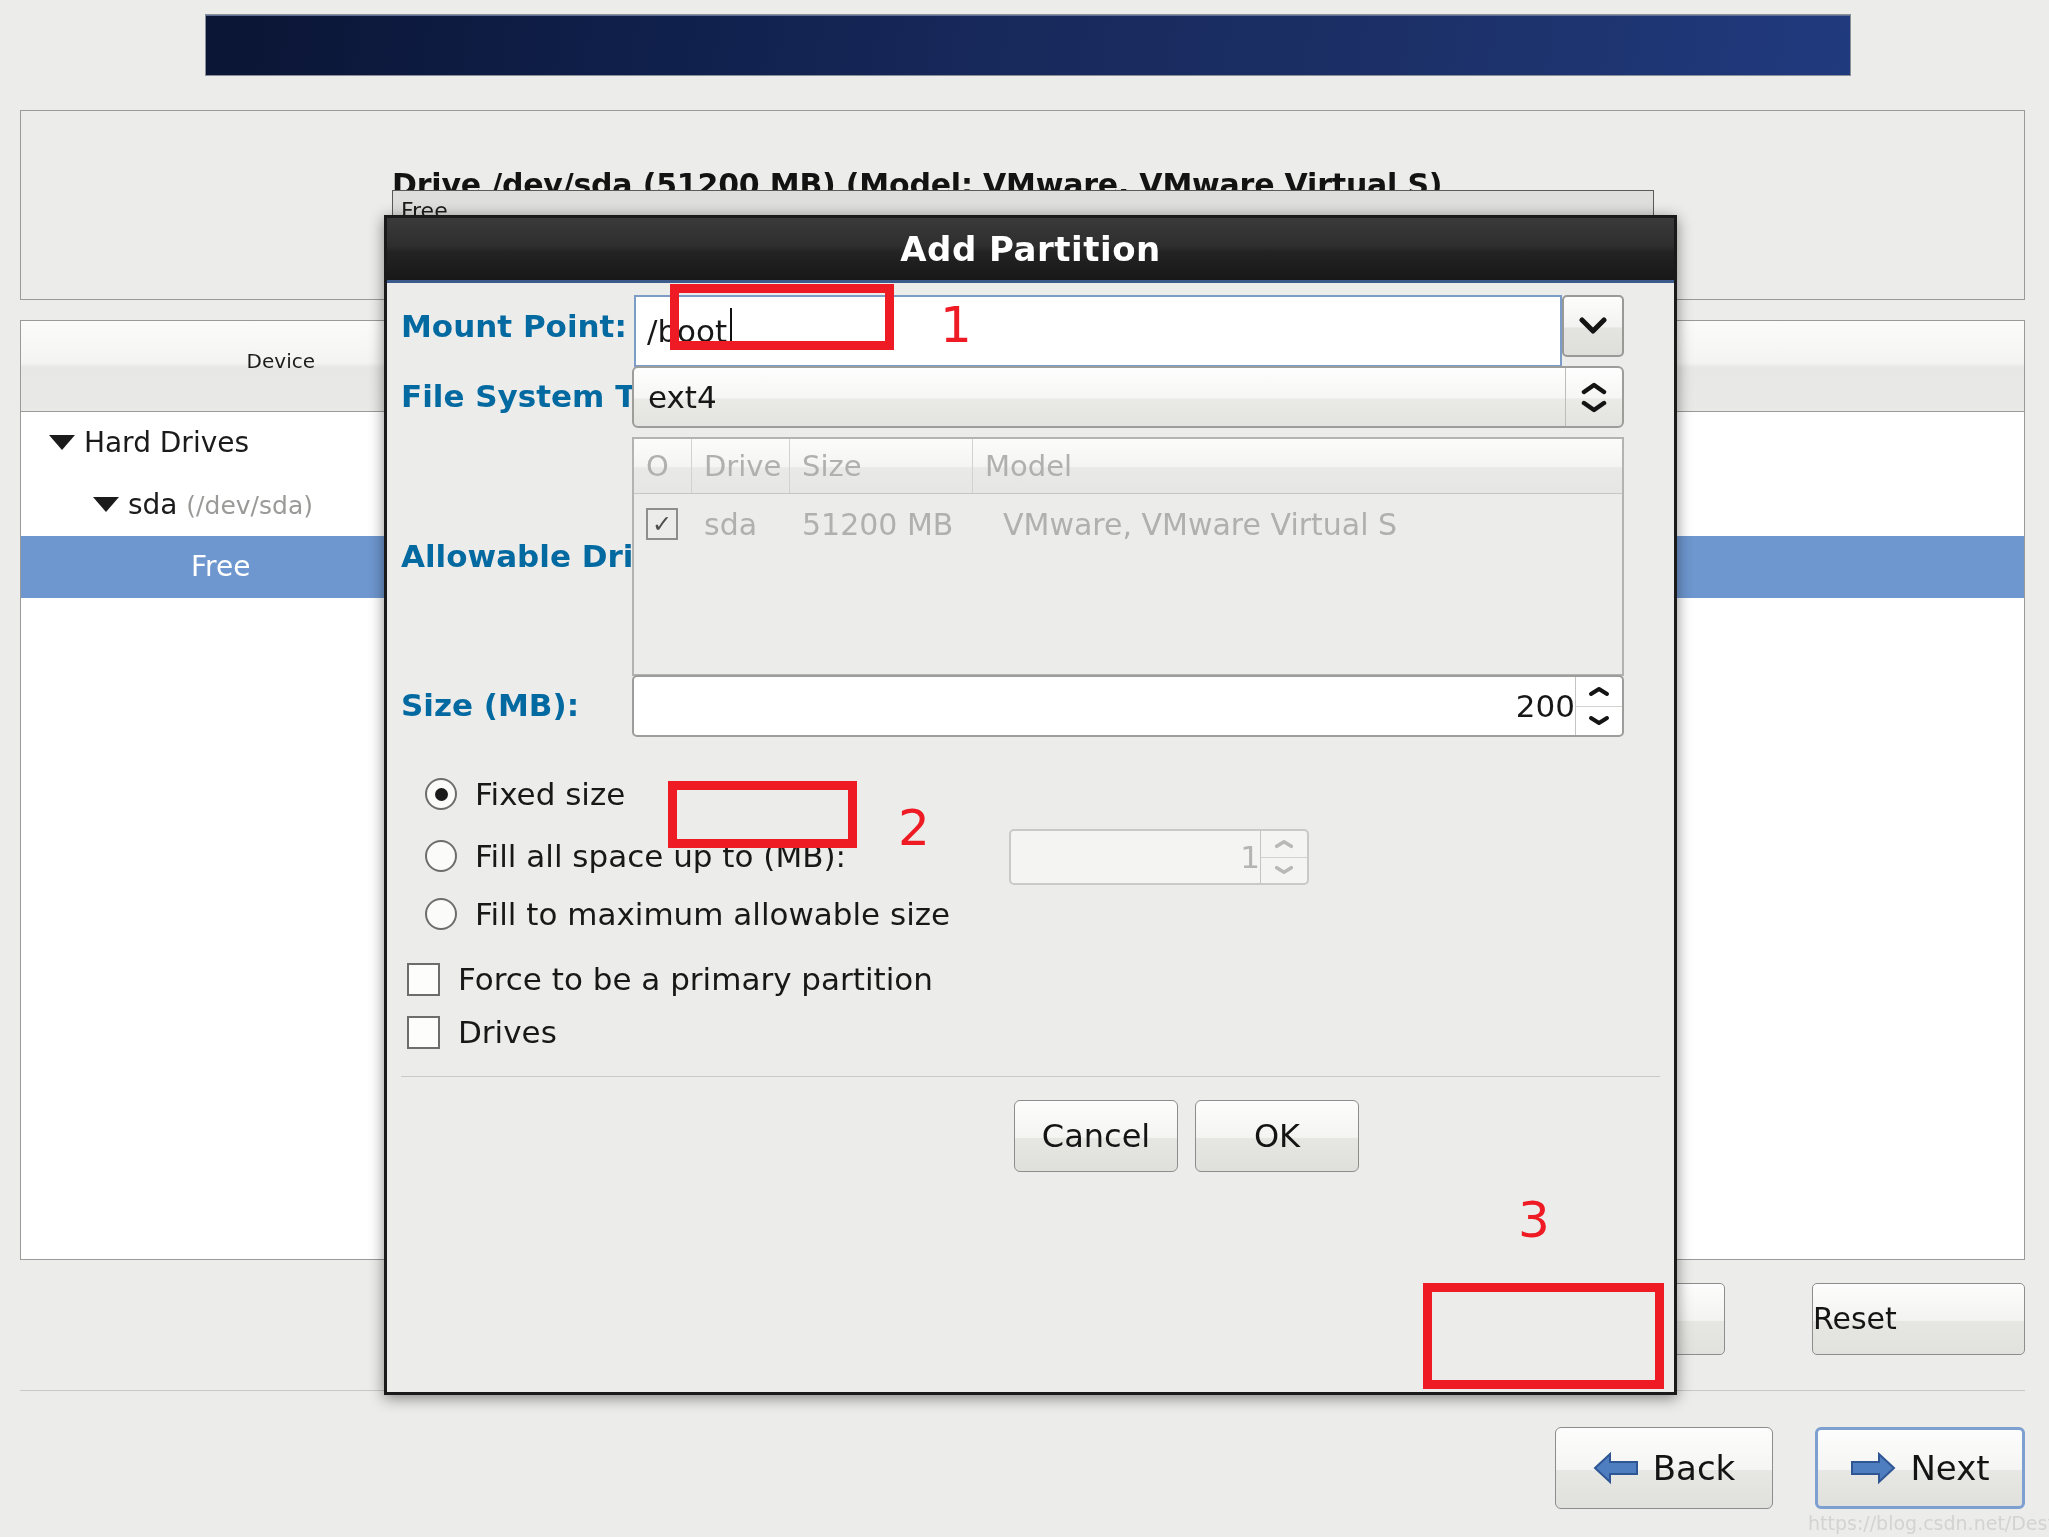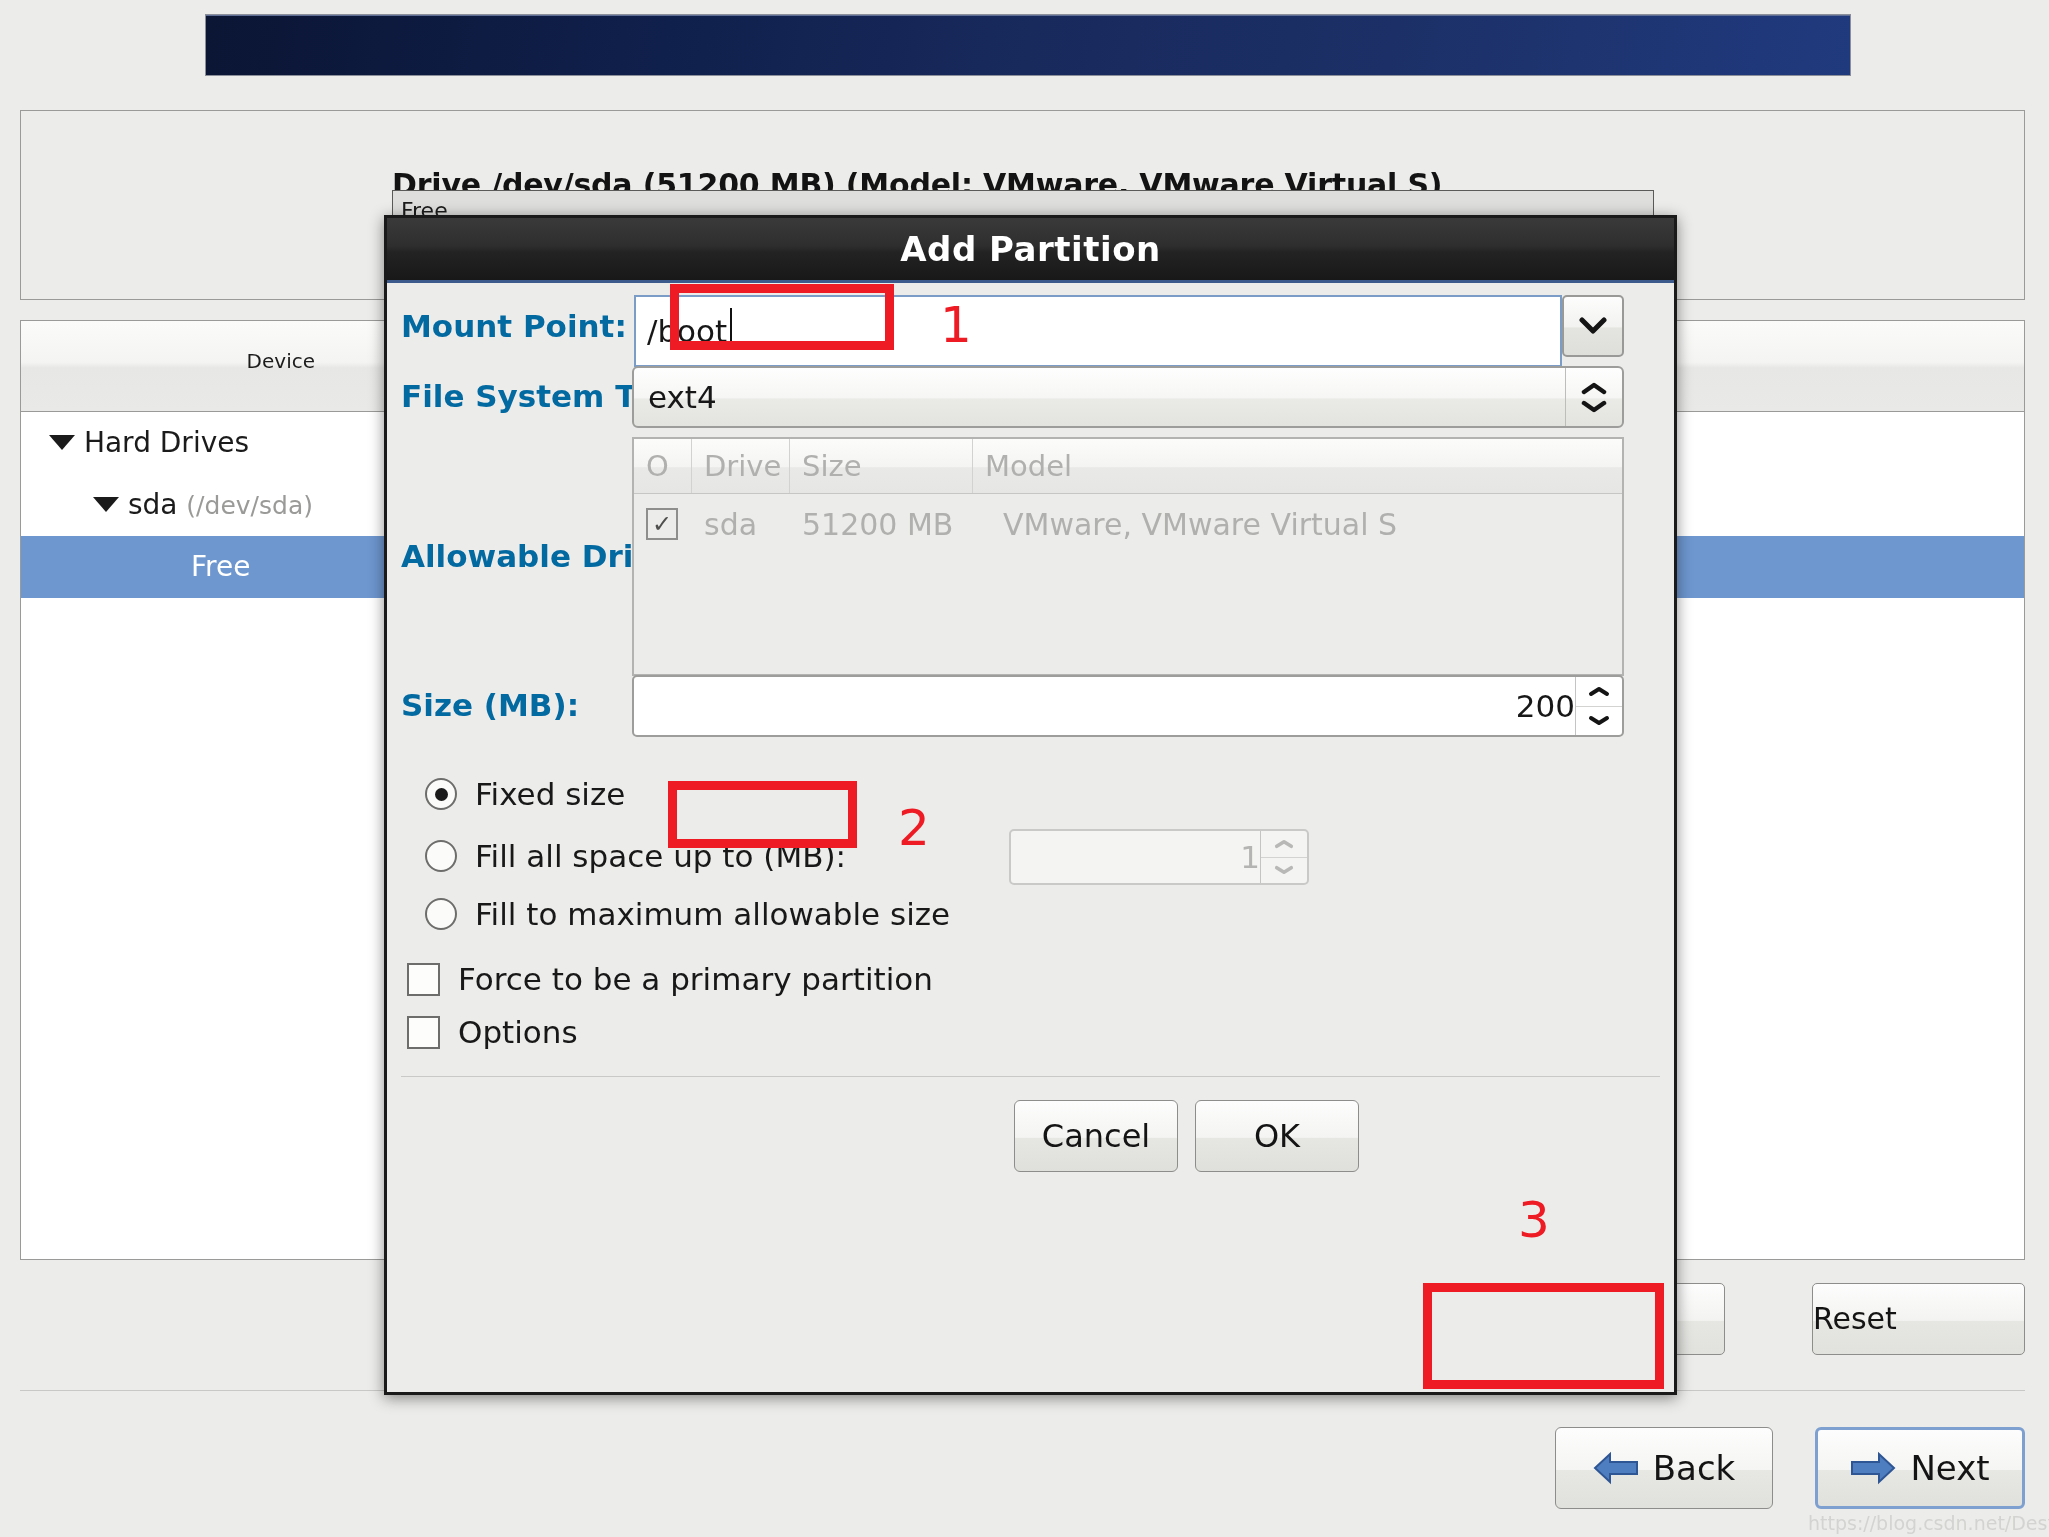--- a/index.html
+++ b/index.html
@@ -590,21 +590,21 @@
         <span class="radio"></span>
         <span>Fill to maximum allowable size</span>
       </div>
 
       <div class="check-row" style="left:20px; top:678px;">
         <span class="checkbox"></span>
         <span>Force to be a primary partition</span>
       </div>
       <div class="check-row" style="left:20px; top:731px;">
         <span class="checkbox"></span>
-        <span>Options</span>
+        <span>Drives</span>
       </div>
 
       <div class="dlg-sep" style="top:793px;"></div>
 
       <div class="dlgbtn" style="left:627px; top:817px; width:164px;">Cancel</div>
       <div class="dlgbtn" style="left:808px; top:817px; width:164px;">OK</div>
 
     </div>
   </div>
 

